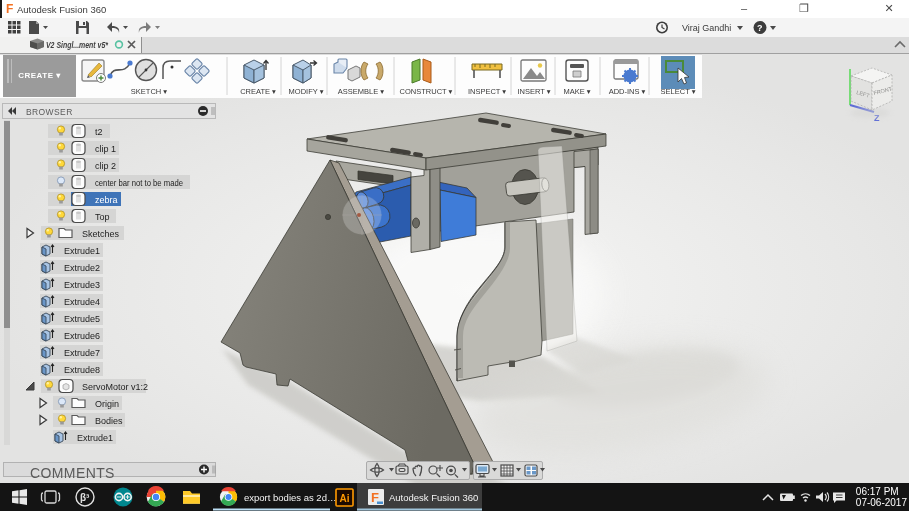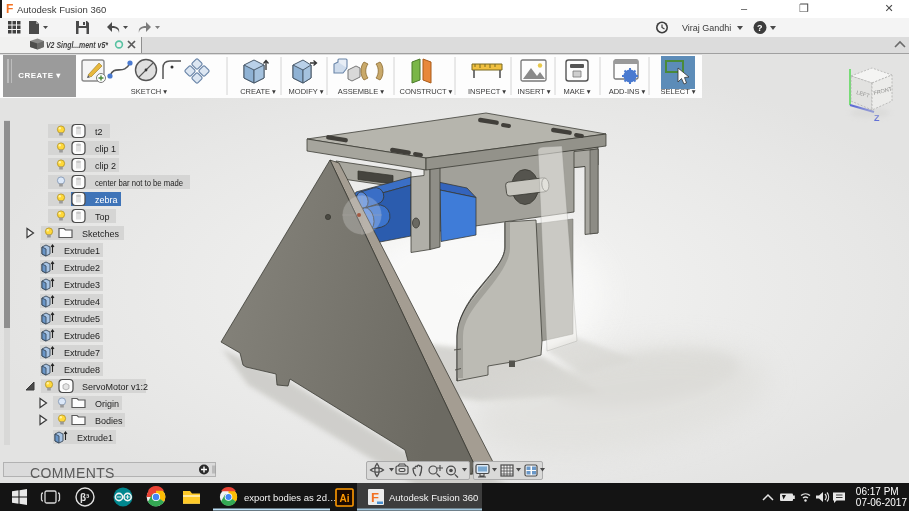--- a/index.html
+++ b/index.html
@@ -332,20 +332,29 @@
     </g>
 
     <g>
       <rect x="661" y="2" width="34" height="33" fill="#5c8cb8"></rect>
       <rect x="666" y="7" width="17" height="11" fill="none" stroke="#4a8a3a" stroke-width="2"></rect>
       <path d="M678,14 L678,28 L681.5,24.5 L684,30 L686.5,29 L684.5,23.5 L689,23 Z" fill="#fdfdfd" stroke="#333" stroke-width="0.8"></path>
     </g>
   </svg>
 </div>
 
+<div id="browserhdr">
+  <svg width="214" height="14" viewBox="0 0 214 14" style="position:absolute;left:0;top:0;">
+    <path d="M9,3 L5,7 L9,11 Z M13,3 L9,7 L13,11 Z" fill="#3a3a3a"></path>
+    <circle cx="200" cy="7" r="5" fill="#2a2a2a"></circle>
+    <rect x="197" y="6.2" width="6" height="1.6" fill="#fff"></rect>
+    <path d="M209,3 v8 M211,3 v8" stroke="#9a9a9a" stroke-width="1"></path>
+  </svg>
+  <span class="btxt">BROWSER</span>
+</div>
 <div id="tree">
 <svg width="220" height="340" viewBox="0 120 220 340" style="position:absolute;left:0;top:120px;" font-family="Liberation Sans,sans-serif">
 <defs>
 <g id="bulbOn">
             <circle cx="0" cy="0" r="3.6" fill="#ffd83a" stroke="#b09020" stroke-width="0.8"></circle>
             <rect x="-1.8" y="3" width="3.6" height="3" fill="#9a9a9a"></rect>
             <circle cx="-1.2" cy="-1.2" r="1.2" fill="#fff2a0"></circle>
           </g>
 <g id="bulbOff">
             <circle cx="0" cy="0" r="3.6" fill="#dce8f8" stroke="#7a90b0" stroke-width="0.8"></circle>

